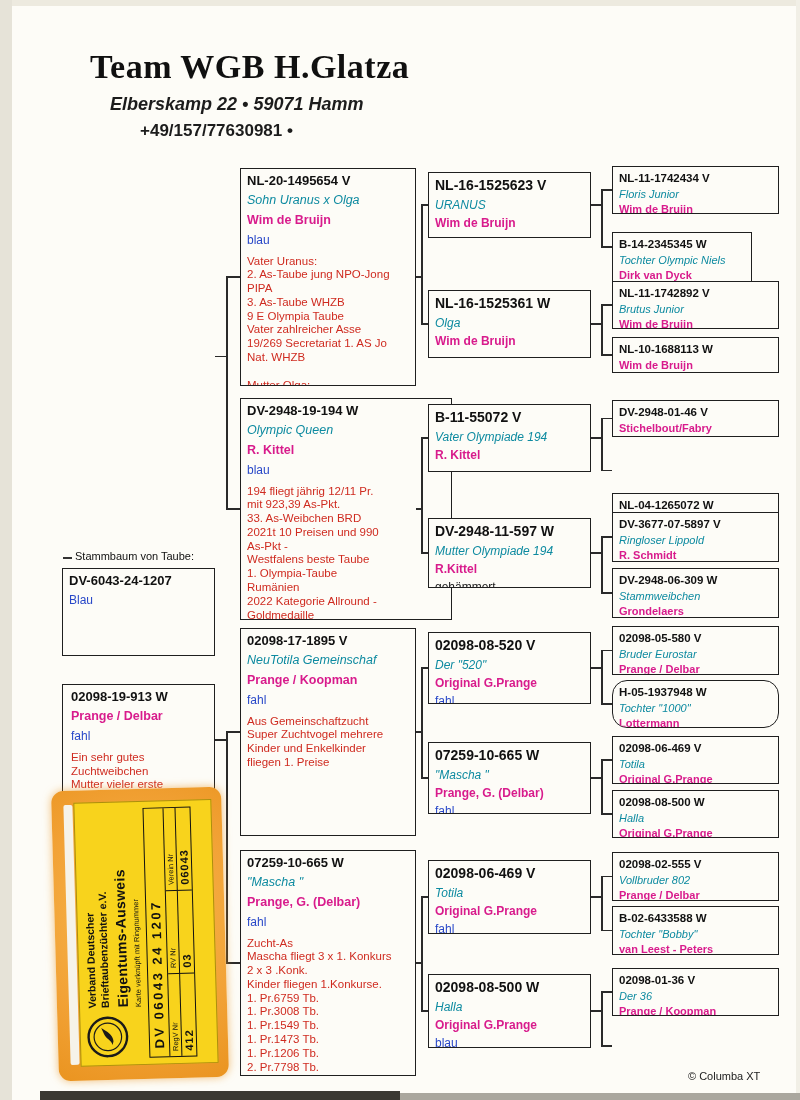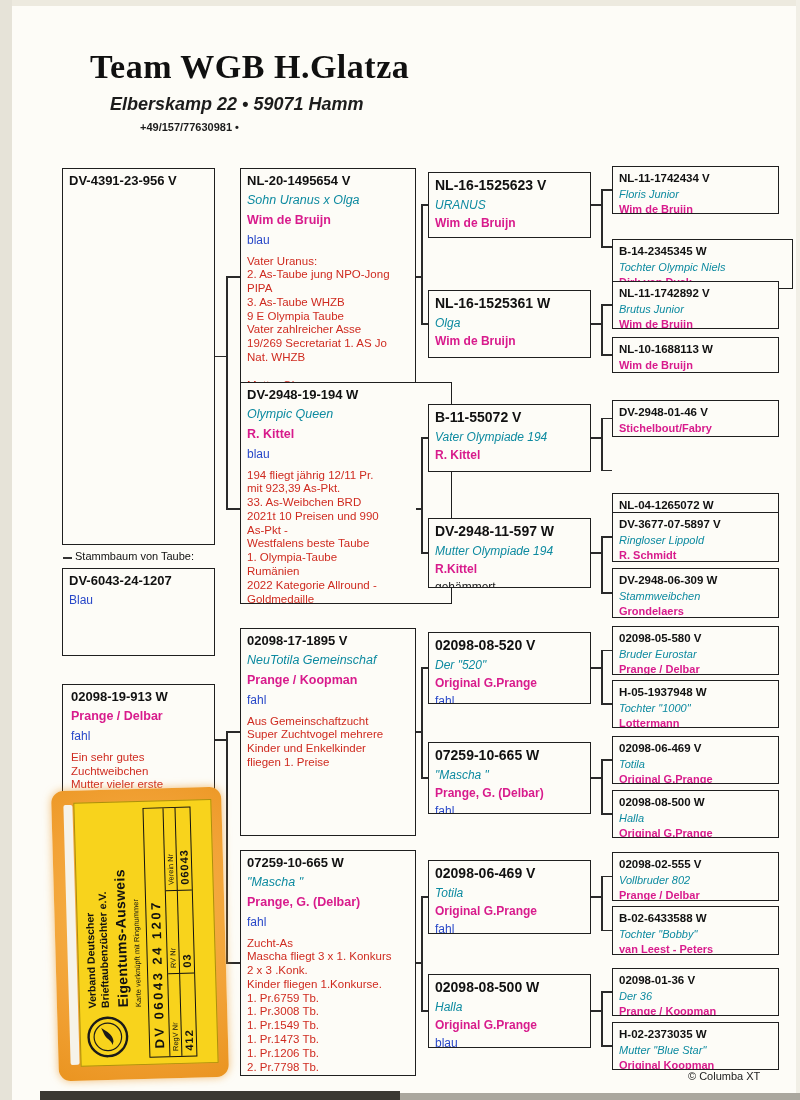--- a/index.html
+++ b/index.html
@@ -14,21 +14,21 @@
   .edge{position:absolute}
   .edge-top{left:0;top:0;width:800px;height:6px;background:#edeadf}
   .edge-left{left:0;top:0;width:12px;height:1100px;background:#e6e3d8}
   .edge-right{right:0;top:0;width:4px;height:1100px;background:#f1efe6}
   .edge-bottom-dark{left:40px;top:1091px;width:360px;height:9px;background:#3a3832}
   .edge-bottom-light{left:400px;top:1093px;width:400px;height:7px;background:#aaa79e}
 
   
   #title{position:absolute;left:90px;top:48px;font-family:"Liberation Serif",serif;font-weight:bold;font-size:34px;color:#101010;letter-spacing:.5px}
   #address{position:absolute;left:110px;top:94px;font-style:italic;font-weight:bold;font-size:18px;color:#1c1c1c}
-  #phone{position:absolute;left:140px;top:121px;font-weight:bold;font-size:11px;color:#1c1c1c}
+  #phone{position:absolute;left:140px;top:121px;font-weight:bold;font-size:17px;color:#1c1c1c}
 
   
   #tree{position:absolute;inset:0}
   .pbox{position:absolute;border:1.5px solid #1f1f1f;background:#fdfcf7;padding:4px 6px;overflow:hidden}
   .pline{line-height:1.25;margin-bottom:2px}
   .ring{font-weight:bold;color:var(--c-ring);font-size:13px}
   .name{font-weight:normal;font-style:italic;color:var(--c-name);font-size:12.5px}
   .breeder{font-weight:bold;color:var(--c-breeder);font-size:12.5px}
   .colorline{color:var(--c-plumage);font-size:12px}
   .note{color:#222;font-size:12px}
@@ -77,23 +77,20 @@
   <div class="edge edge-bottom-dark"></div>
   <div class="edge edge-bottom-light"></div>
 
   <div id="title">Team WGB H.Glatza</div>
   <div id="address">Elberskamp 22 • 59071 Hamm</div>
   <div id="phone">+49/157/77630981 •</div>
 
   <div id="tree">
     <div id="subject-dash"></div>
     <div id="subject-label">Stammbaum von Taube:</div>
-  <div class="pbox gen1" style="left: 62px; top: 168px; width: 153px; height: 377px;">
-        <div class="pline ring">DV-4391-23-956 V</div>
-      </div>
       <div class="pbox gen1" style="left: 62px; top: 568px; width: 153px; height: 88px;">
         <div class="pline ring">DV-6043-24-1207</div>
         <div class="pline colorline">Blau</div>
       </div>
       <div class="pbox gen1" style="left: 62px; top: 684px; width: 153px; height: 112px; padding-left: 8px;">
         <div class="pline ring">02098-19-913 W</div>
         <div class="pline breeder">Prange / Delbar</div>
         <div class="pline colorline">fahl</div>
         <div class="pline desc">Ein sehr gutes
 Zuchtweibchen
@@ -109,21 +106,21 @@
 2. As-Taube jung NPO-Jong
 PIPA
 3. As-Taube WHZB
 9 E Olympia Taube
 Vater zahlreicher Asse
 19/269 Secretariat 1. AS Jo
 Nat. WHZB
 
 Mutter Olga:</div>
       </div>
-      <div class="pbox gen2" style="left: 240px; top: 382px; width: 212px; height: 222px;">
+      <div class="pbox gen2" style="left: 240px; top: 398px; width: 212px; height: 222px;">
         <div class="pline ring">DV-2948-19-194 W</div>
         <div class="pline name">Olympic Queen</div>
         <div class="pline breeder">R. Kittel</div>
         <div class="pline colorline">blau</div>
         <div class="pline desc">194 fliegt jährig 12/11 Pr.
 mit 923,39 As-Pkt.
 33. As-Weibchen BRD
 2021t 10 Preisen und 990
 As-Pkt -
 Westfalens beste Taube
@@ -201,21 +198,21 @@
         <div class="pline ring">02098-08-500 W</div>
         <div class="pline name">Halla</div>
         <div class="pline breeder">Original G.Prange</div>
         <div class="pline colorline">blau</div>
       </div>
       <div class="pbox gen4" style="left: 612px; top: 166px; width: 167px; height: 48px;">
         <div class="pline ring">NL-11-1742434 V</div>
         <div class="pline name">Floris Junior</div>
         <div class="pline breeder">Wim de Bruijn</div>
       </div>
-      <div class="pbox gen4" style="left: 612px; top: 239px; width: 181px; height: 50px;">
+      <div class="pbox gen4" style="left: 612px; top: 232px; width: 140px; height: 50px;">
         <div class="pline ring">B-14-2345345 W</div>
         <div class="pline name">Tochter Olympic Niels</div>
         <div class="pline breeder">Dirk van Dyck</div>
       </div>
       <div class="pbox gen4" style="left: 612px; top: 281px; width: 167px; height: 48px;">
         <div class="pline ring">NL-11-1742892 V</div>
         <div class="pline name">Brutus Junior</div>
         <div class="pline breeder">Wim de Bruijn</div>
       </div>
       <div class="pbox gen4" style="left: 612px; top: 337px; width: 167px; height: 36px;">
@@ -238,21 +235,21 @@
       <div class="pbox gen4" style="left: 612px; top: 568px; width: 167px; height: 50px;">
         <div class="pline ring">DV-2948-06-309 W</div>
         <div class="pline name">Stammweibchen</div>
         <div class="pline breeder">Grondelaers</div>
       </div>
       <div class="pbox gen4" style="left: 612px; top: 626px; width: 167px; height: 49px;">
         <div class="pline ring">02098-05-580 V</div>
         <div class="pline name">Bruder Eurostar</div>
         <div class="pline breeder">Prange / Delbar</div>
       </div>
-      <div class="pbox gen4" style="left: 612px; top: 680px; width: 167px; height: 48px;">
+      <div class="pbox gen4" style="left: 612px; top: 680px; width: 167px; height: 48px; border-radius: 15px;">
         <div class="pline ring">H-05-1937948 W</div>
         <div class="pline name">Tochter "1000"</div>
         <div class="pline breeder">Lottermann</div>
       </div>
       <div class="pbox gen4" style="left: 612px; top: 736px; width: 167px; height: 48px;">
         <div class="pline ring">02098-06-469 V</div>
         <div class="pline name">Totila</div>
         <div class="pline breeder">Original G.Prange</div>
       </div>
       <div class="pbox gen4" style="left: 612px; top: 790px; width: 167px; height: 48px;">
@@ -267,25 +264,20 @@
       </div>
       <div class="pbox gen4" style="left: 612px; top: 906px; width: 167px; height: 49px;">
         <div class="pline ring">B-02-6433588 W</div>
         <div class="pline name">Tochter "Bobby"</div>
         <div class="pline breeder">van Leest - Peters</div>
       </div>
       <div class="pbox gen4" style="left: 612px; top: 968px; width: 167px; height: 48px;">
         <div class="pline ring">02098-01-36 V</div>
         <div class="pline name">Der 36</div>
         <div class="pline breeder">Prange / Koopman</div>
-      </div>
-      <div class="pbox gen4" style="left: 612px; top: 1022px; width: 167px; height: 48px;">
-        <div class="pline ring">H-02-2373035 W</div>
-        <div class="pline name">Mutter "Blue Star"</div>
-        <div class="pline breeder">Original Koopman</div>
       </div>
       <div class="cline" style="left: 215px; top: 355.7px; width: 12px; height: 1.6px;"></div>
       <div class="cline" style="left: 226.2px; top: 276.2px; width: 1.6px; height: 233.6px;"></div>
       <div class="cline" style="left: 227px; top: 276.2px; width: 13px; height: 1.6px;"></div>
       <div class="cline" style="left: 227px; top: 508.2px; width: 13px; height: 1.6px;"></div>
       <div class="cline" style="left: 215px; top: 739.2px; width: 12px; height: 1.6px;"></div>
       <div class="cline" style="left: 226.2px; top: 731.2px; width: 1.6px; height: 232.6px;"></div>
       <div class="cline" style="left: 227px; top: 731.2px; width: 13px; height: 1.6px;"></div>
       <div class="cline" style="left: 227px; top: 962.2px; width: 13px; height: 1.6px;"></div>
       <div class="cline" style="left: 416px; top: 276.2px; width: 6px; height: 1.6px;"></div>

